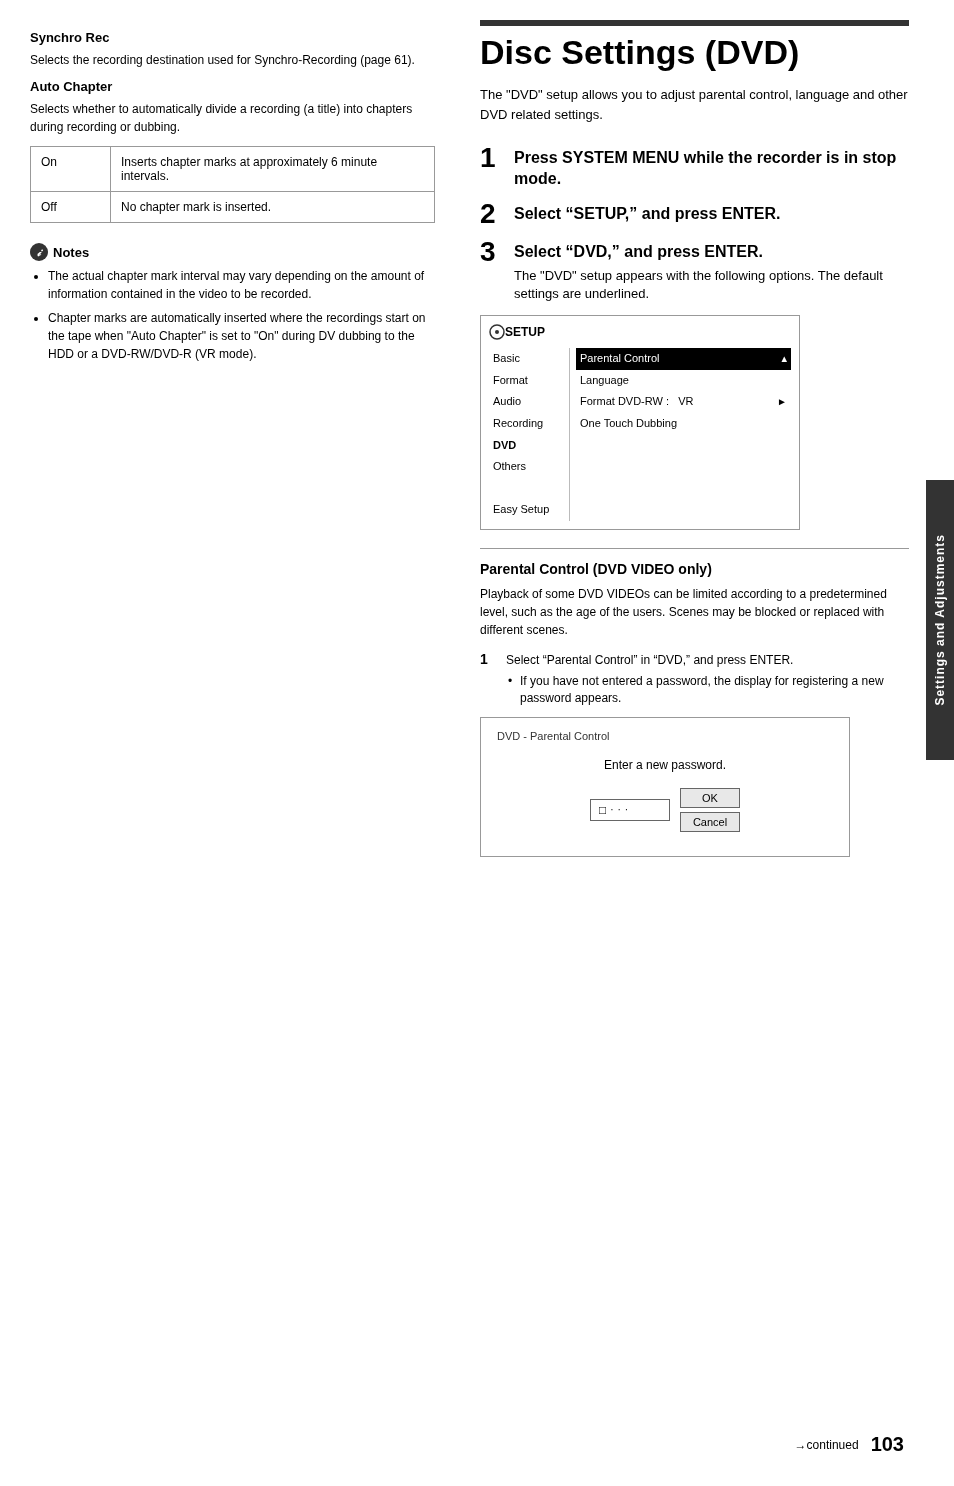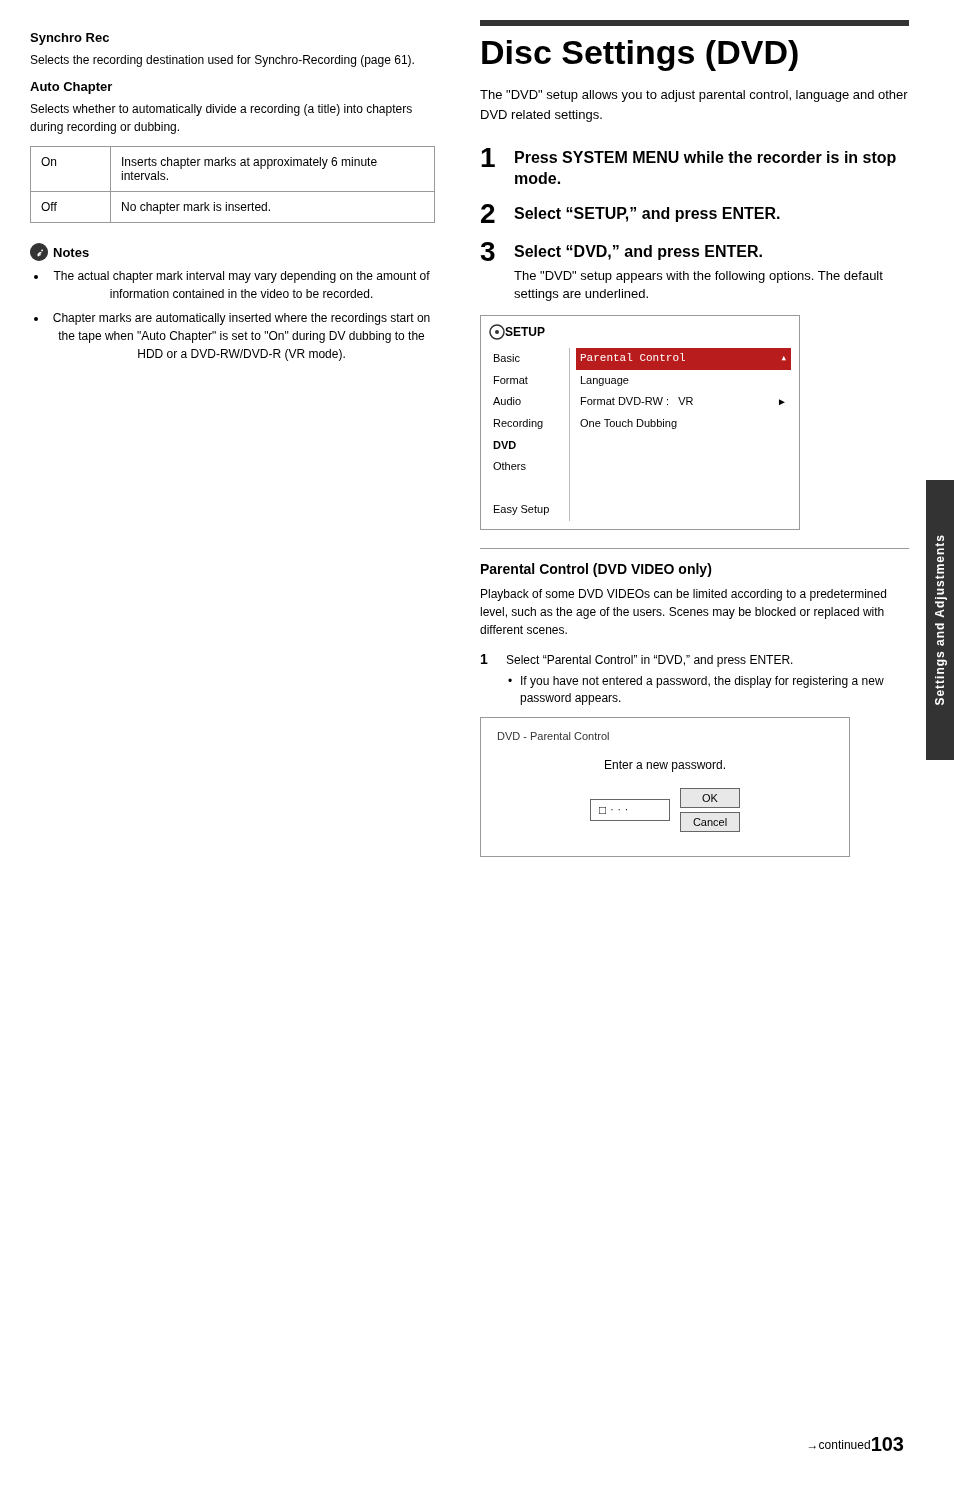--- a/index.html
+++ b/index.html
@@ -115,21 +115,20 @@
       justify-content: center;
       font-size: 11px;
       font-weight: bold;
       font-style: italic;
     }
     .notes-list {
       list-style: disc;
       padding-left: 18px;
       font-size: 12px;
       line-height: 1.5;
-      text-align: center;
     }
     .notes-list li {
       margin-bottom: 6px;
     }
 
     
     .disc-title-bar {
       background: #333;
       height: 6px;
       margin-bottom: 8px;
@@ -209,23 +208,22 @@
       flex: 1;
       font-size: 11px;
       border-left: 1px solid #bbb;
       padding-left: 6px;
     }
     .setup-menu-right div {
       padding: 2px 4px;
       line-height: 1.6;
     }
     .highlighted-row {
-      background: #b91c1c;
+      background: #000000;
       color: #fff;
-      font-family: Liberation Mono, monospace;
     }
 
     
     .parental-section-heading {
       font-size: 14px;
       font-weight: bold;
       margin-bottom: 8px;
     }
     .parental-desc {
       font-size: 12px;
@@ -463,18 +461,18 @@
         </div>
       </div>
     </div>
 
   </div>
 
   <div class="side-tab">
     <span class="side-tab-text">Settings and Adjustments</span>
   </div>
 
-  <div class="continued-text" style="position:absolute;bottom:30px;right:50px;display:flex;align-items:center;gap:0;">
+  <div class="continued-text" style="position:absolute;bottom:30px;right:50px;display:flex;align-items:center;gap:12px;">
     <span>→continued</span>
     <span class="page-num">103</span>
   </div>
 
 </div>
 
 </body></html>

